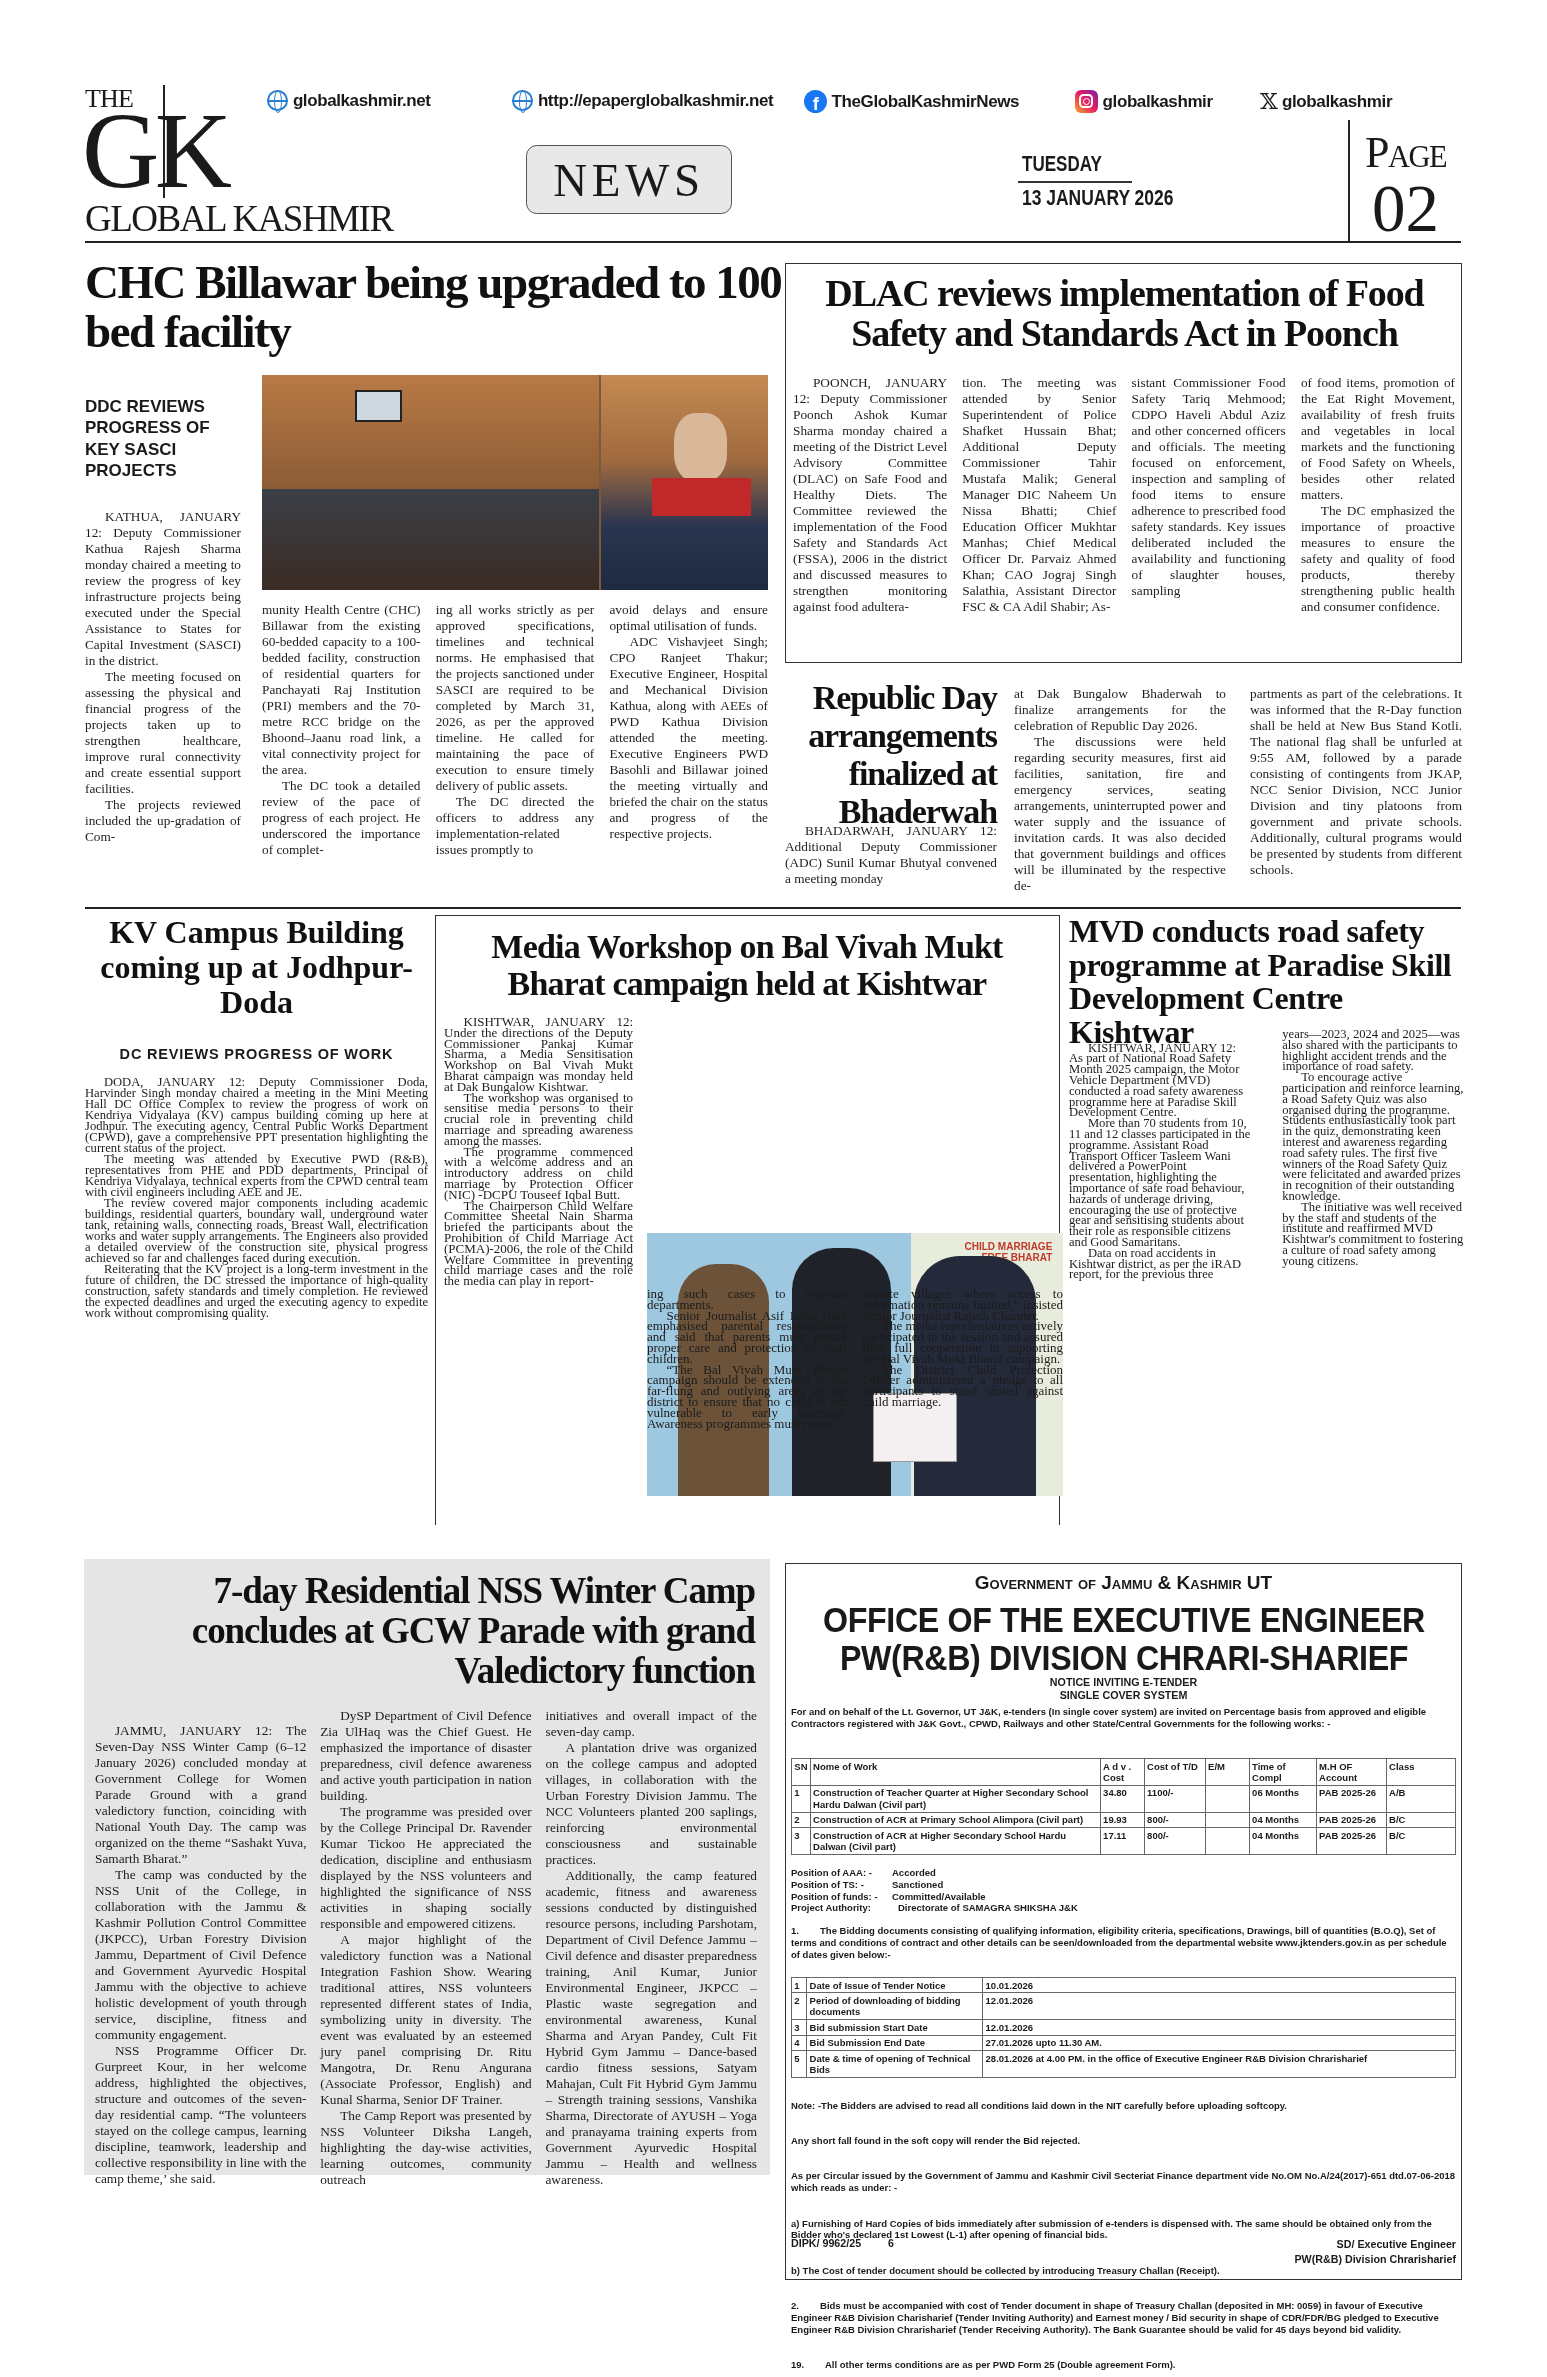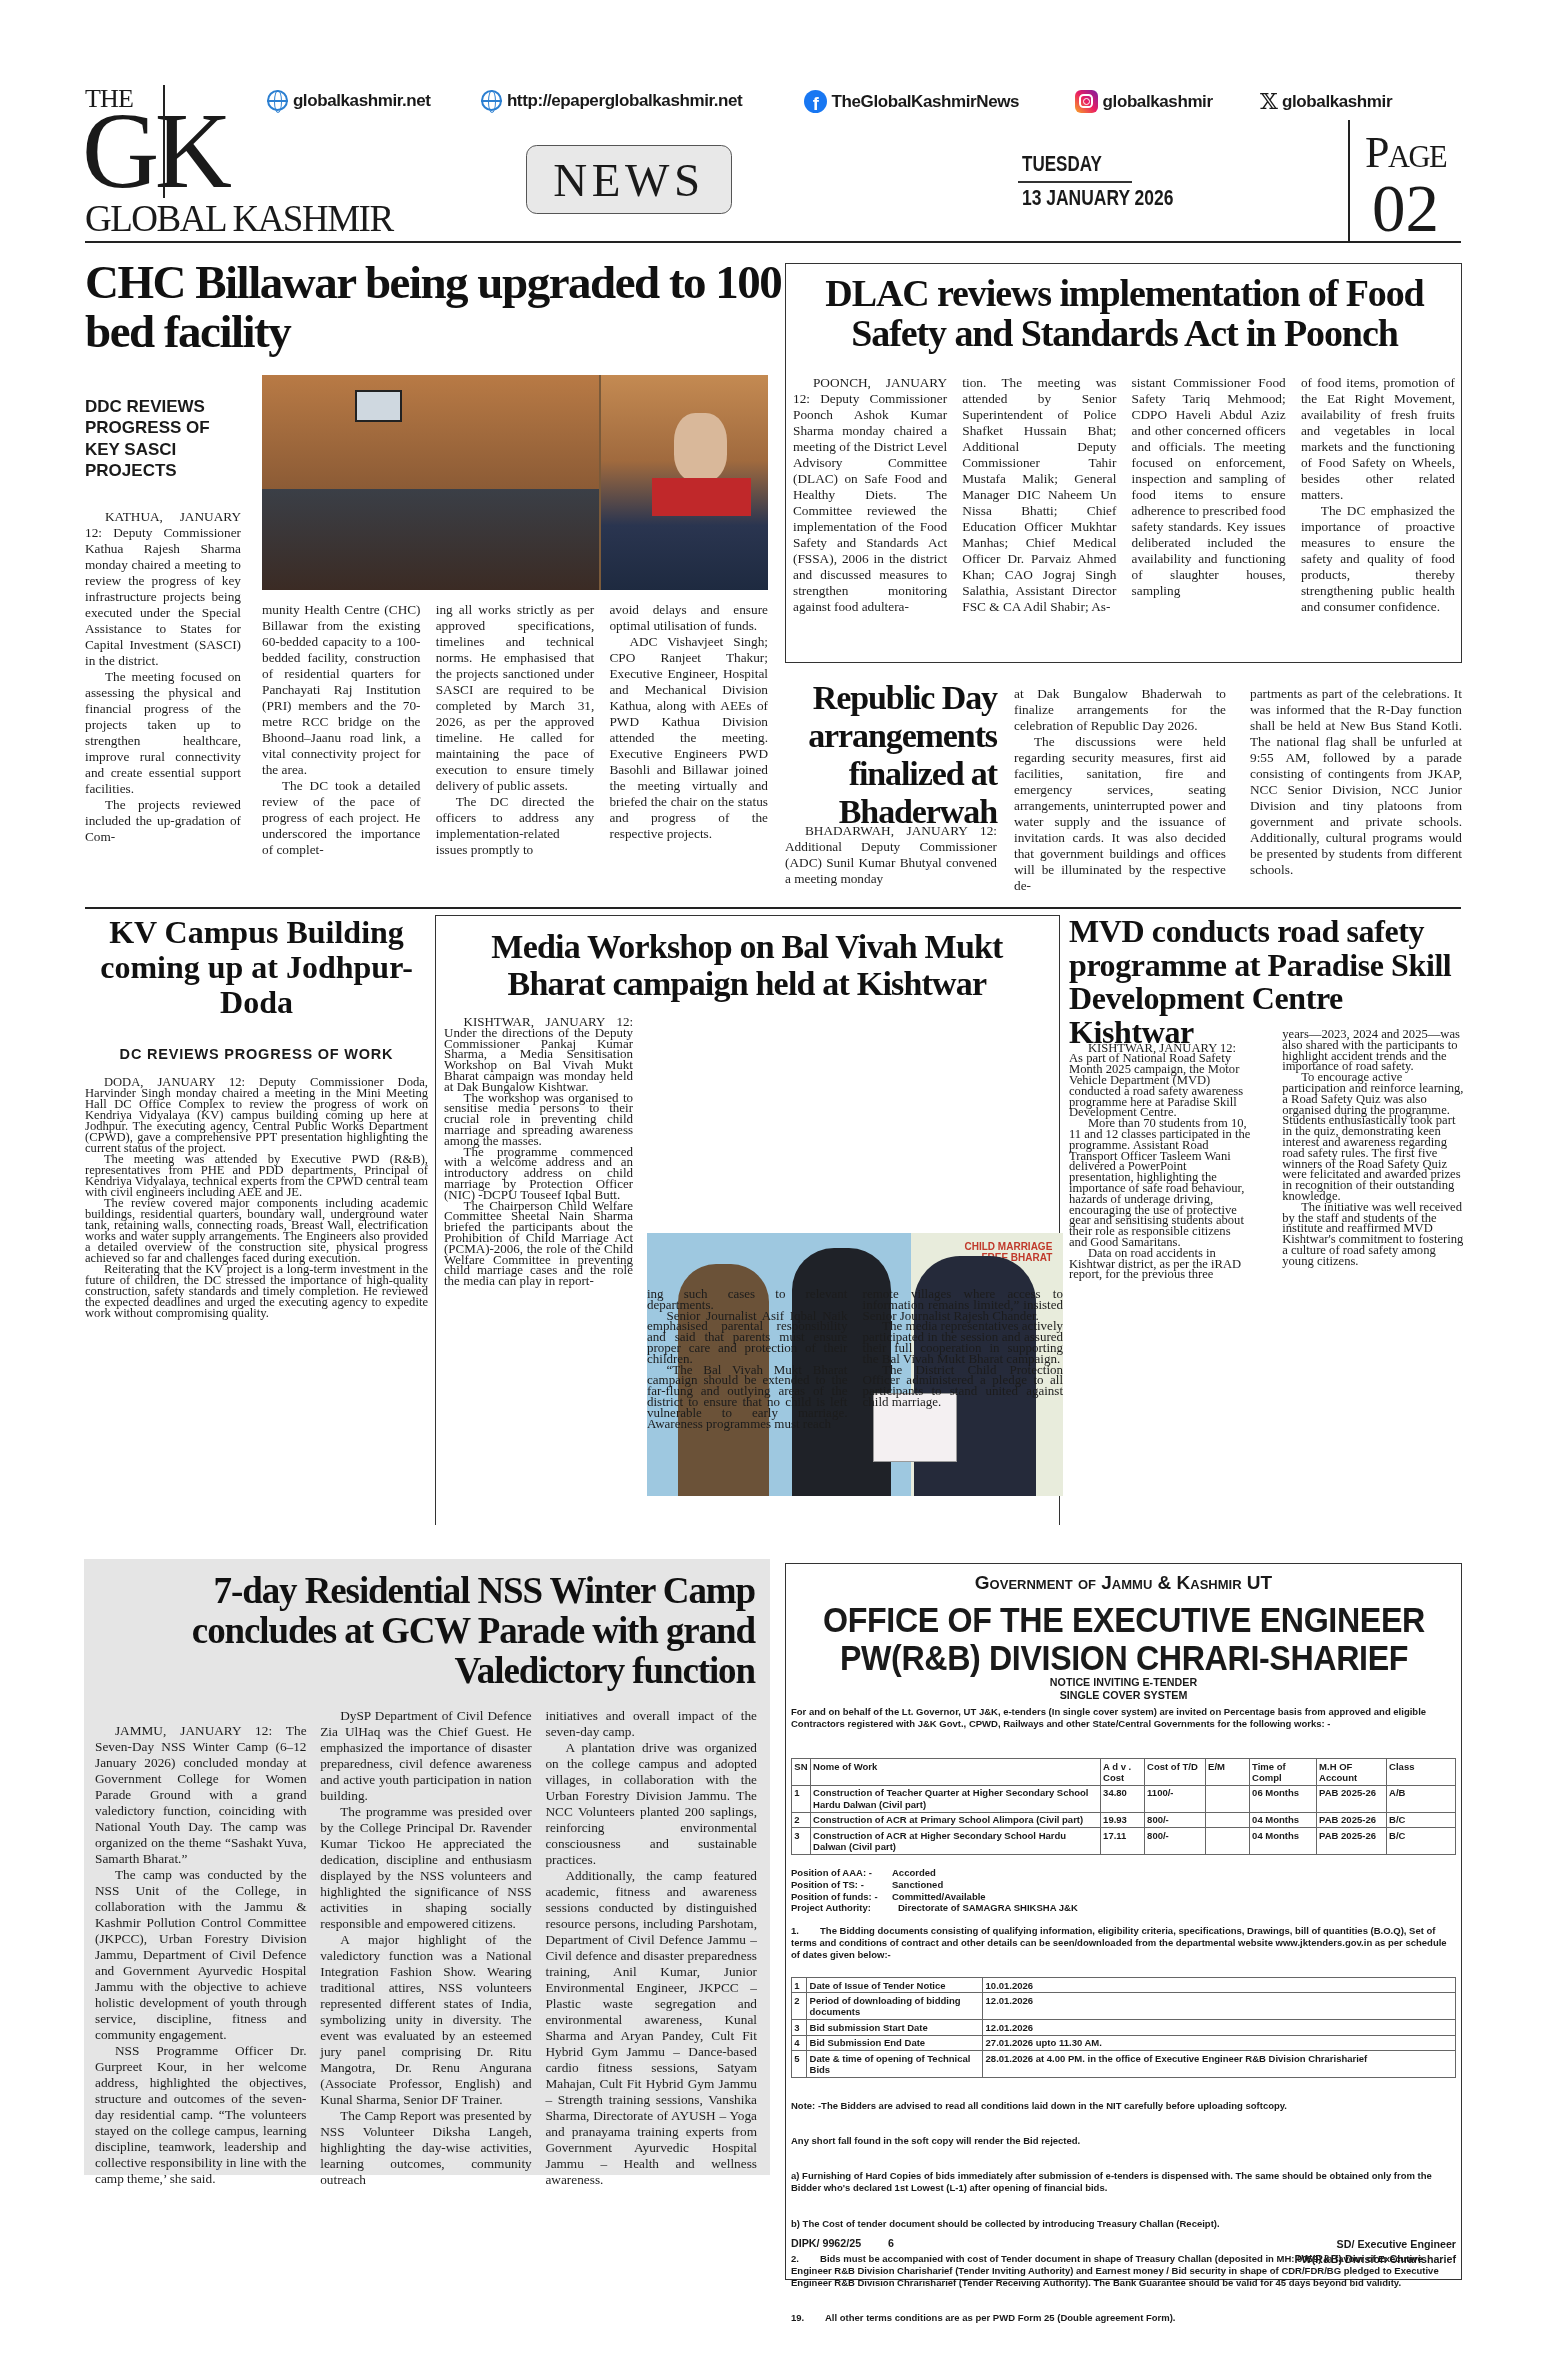--- a/index.html
+++ b/index.html
@@ -105,21 +105,21 @@
 
 <div class="abs mh-the">THE</div>
 <div class="abs mh-gk">GK</div>
 <div class="abs mh-divider"></div>
 <div class="abs mh-global">GLOBAL KASHMIR</div>
 
 <div class="abs social" style="left:267px;">
   <span class="globe-icon"></span>
   <span>globalkashmir.net</span>
 </div>
-<div class="abs social" style="left:481px;justify-content:center;">
+<div class="abs social" style="left:512px;justify-content:center;">
   <span class="globe-icon"></span>
   <span>http://epaperglobalkashmir.net</span>
 </div>
 <div class="abs social" style="left:804px;">
   <span class="fb-icon">f</span>
   <span>TheGlobalKashmirNews</span>
 </div>
 <div class="abs social" style="left:1075px;">
   <span class="ig-icon"></span>
   <span>globalkashmir</span>
@@ -381,20 +381,21 @@
         <td style="width: 15.2px;">5</td>
         <td style="width: 175px;">Date &amp; time of opening of Technical Bids</td>
         <td style="width: 470px;">28.01.2026 at 4.00 PM. in the office of Executive Engineer R&amp;B Division Chrarisharief</td>
       </tr>
     </tbody>
 </table>
 
 <div class="abs td-text td-notes" style="white-space:pre-wrap;">
   <div>Note: -The Bidders are advised to read all conditions laid down in the NIT carefully before uploading softcopy.</div>
   <div>Any short fall found in the soft copy will render the Bid rejected.</div>
+  <div>As per Circular issued by the Government of Jammu and Kashmir Civil Secteriat Finance department vide No.OM No.A/24(2017)-651 dtd.07-06-2018 which reads as under: -</div>
   <div>a) Furnishing of Hard Copies of bids immediately after submission of e-tenders is dispensed with. The same should be obtained only from the Bidder who's declared 1st Lowest (L-1) after opening of financial bids.</div>
   <div>b) The Cost of tender document should be collected by introducing Treasury Challan (Receipt).</div>
   <div>2.        Bids must be accompanied with cost of Tender document in shape of Treasury Challan (deposited in MH: 0059) in favour of Executive Engineer R&amp;B Division Charisharief (Tender Inviting Authority) and Earnest money / Bid security in shape of CDR/FDR/BG pledged to Executive Engineer R&amp;B Division Chrarisharief (Tender Receiving Authority). The Bank Guarantee should be valid for 45 days beyond bid validity.</div>
   <div>19.        All other terms conditions are as per PWD Form 25 (Double agreement Form).</div>
 </div>
 
 <div class="abs td-foot-left">DIPK/ 9962/25</div>
 <div class="abs td-foot-num">6</div>
 <div class="abs td-sign">
   <div>SD/ Executive Engineer</div>

